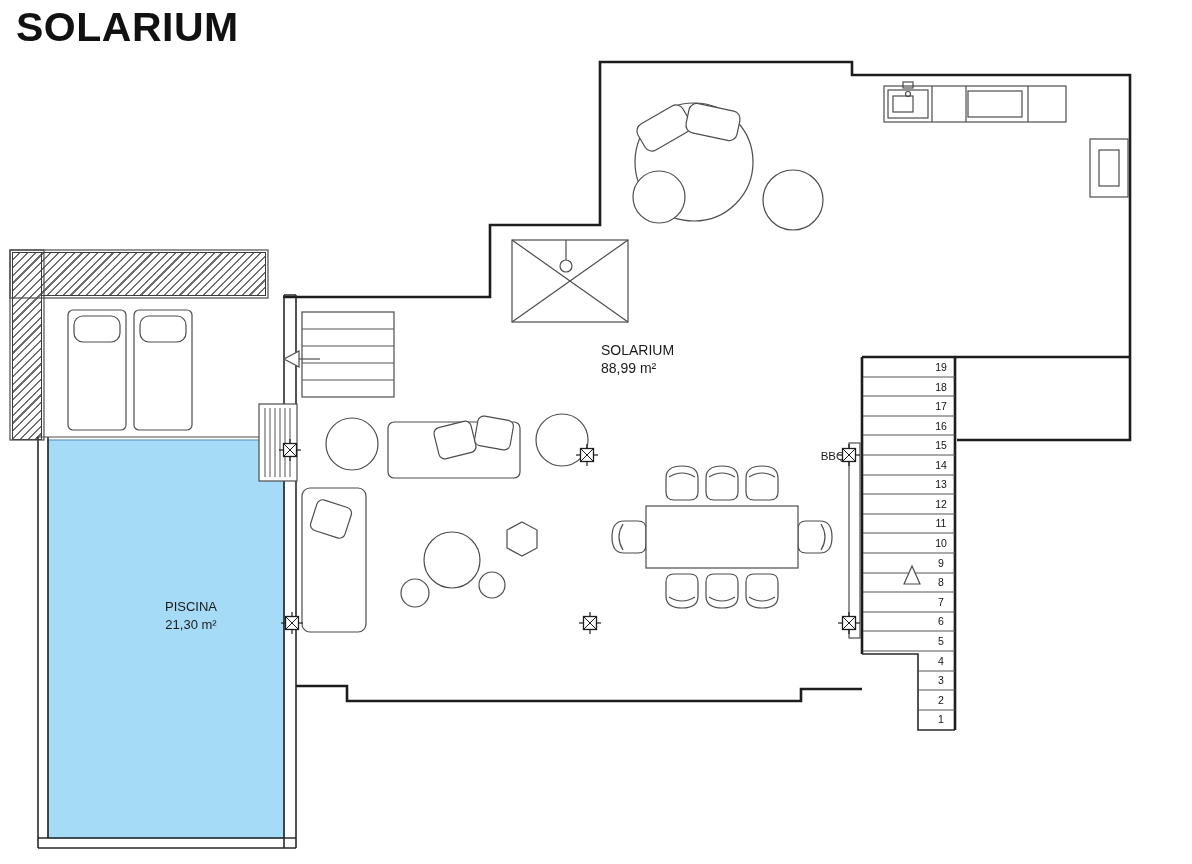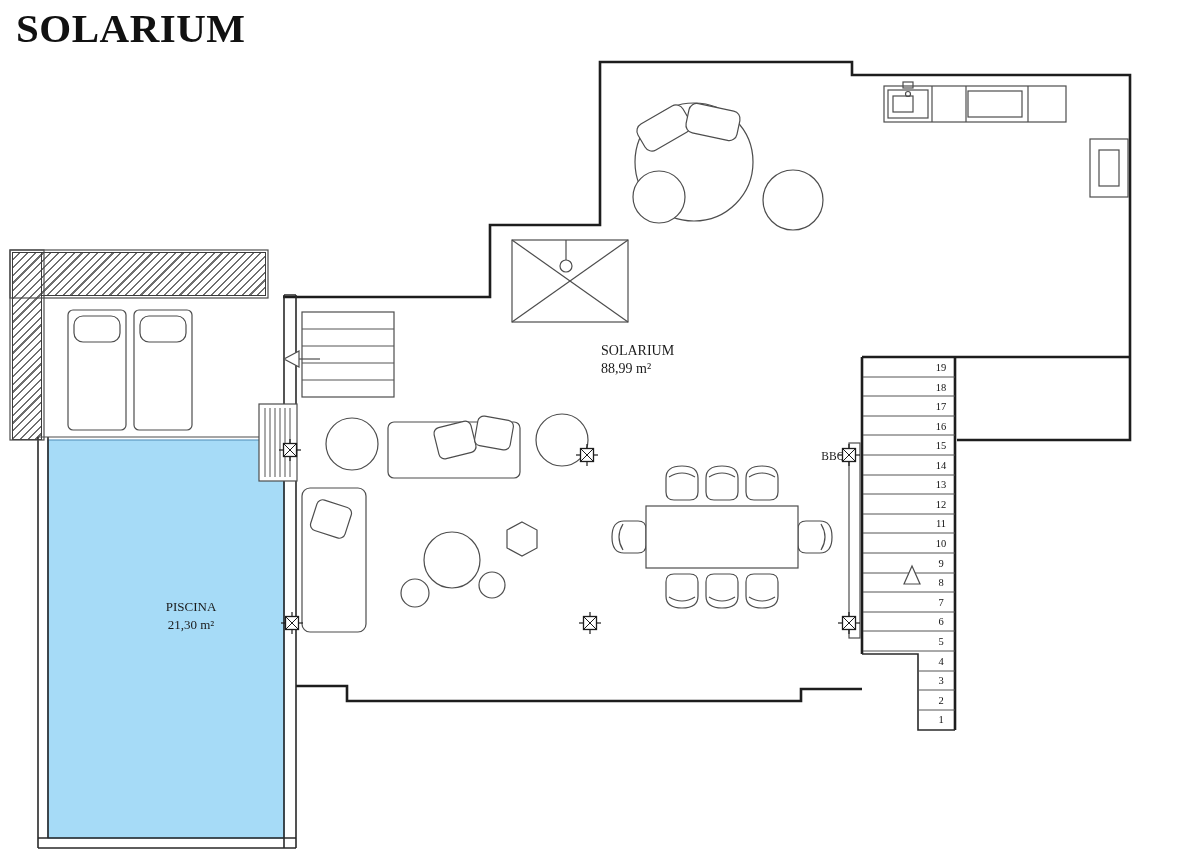--- a/index.html
+++ b/index.html
@@ -1,18 +1,18 @@
 <!DOCTYPE html>
 <html><head>
 <meta charset="utf-8">
 <style>
   html,body{margin:0;padding:0;background:#fff;}
   #canvas{
     position:relative;width:1192px;height:864px;background:#ffffff;overflow:hidden;
-    font-family:Liberation Serif, serif;
+    font-family:Liberation Sans, sans-serif;
   }
   #plan-title{
     position:absolute;left:16px;top:4px;font-size:41px;font-weight:700;
     letter-spacing:.5px;color:#111;
   }
   .hatch{
     position:absolute;box-sizing:border-box;border:1.5px solid #3a3a3a;
     background:repeating-linear-gradient(135deg,#ffffff 0 4px,#6f6f6f 4px 5.5px);
   }
   #hatch-top{left:12px;top:252px;width:254px;height:44px;}

